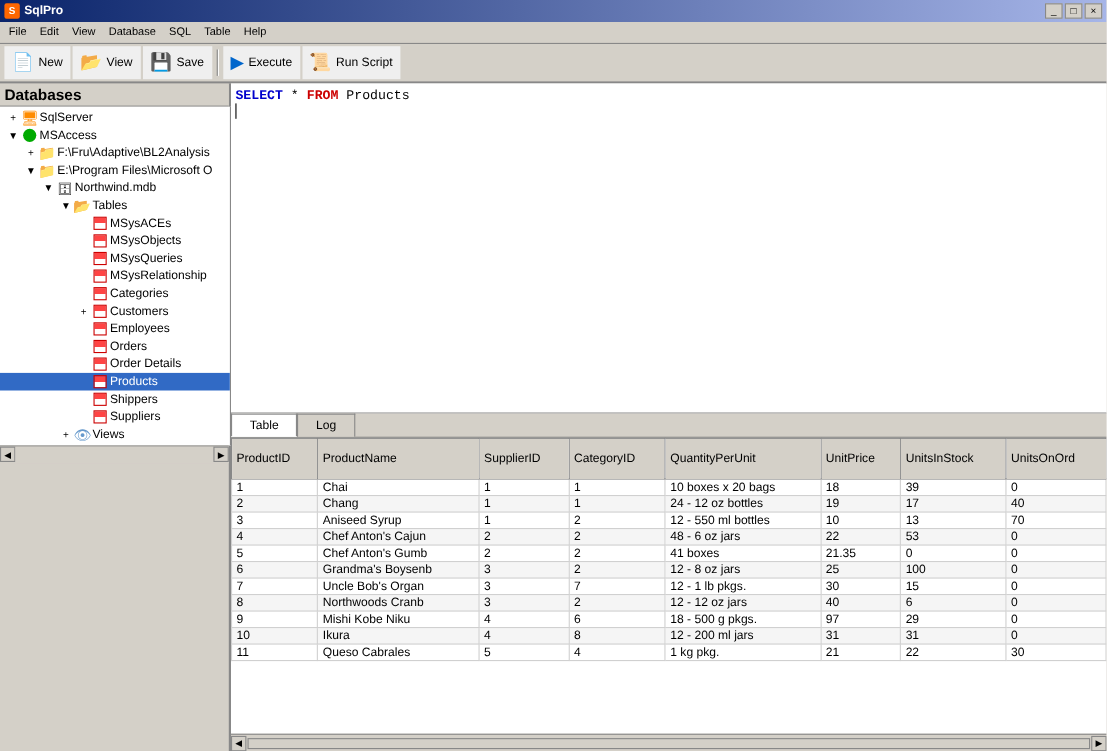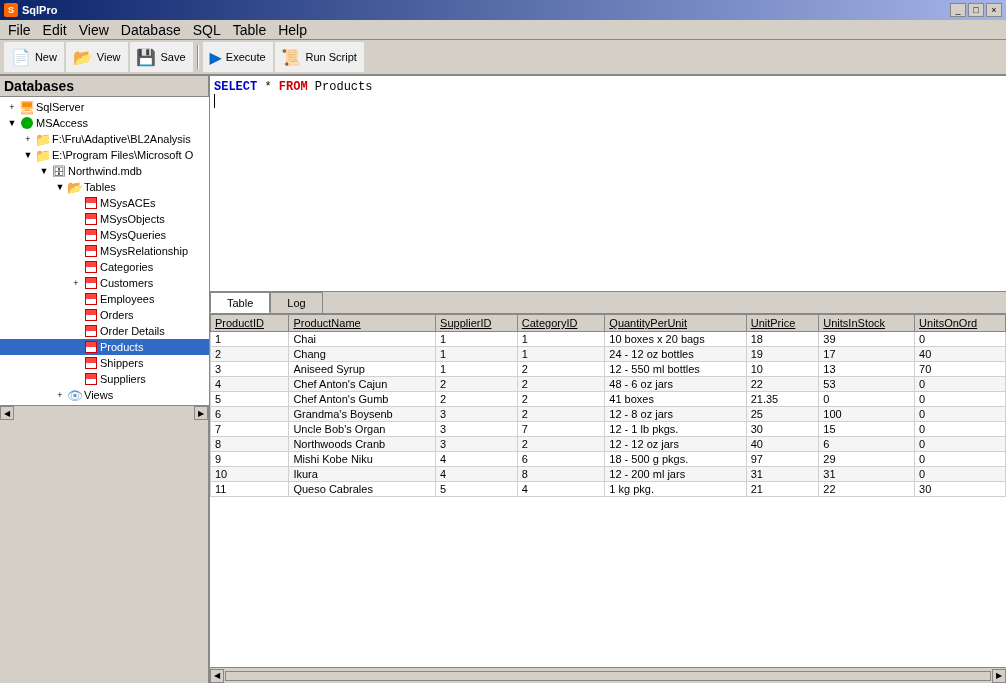--- a/index.html
+++ b/index.html
@@ -22,21 +22,21 @@
 
     
     .menu-bar {
       background: #d4d0c8;
       height: 20px;
       display: flex;
       align-items: center;
       border-bottom: 1px solid #888;
       padding: 0 2px;
     }
-    .menu-item { padding: 2px 6px; cursor: pointer; font-size: 14px; }
+    .menu-item { padding: 2px 6px; cursor: pointer; font-size: 10px; }
 
     
     .toolbar {
       background: #d4d0c8;
       height: 36px;
       display: flex;
       align-items: center;
       border-bottom: 2px solid #888;
       padding: 2px 4px;
       gap: 2px;
@@ -104,21 +104,21 @@
       display: flex;
       flex-direction: column;
       background: white;
     }
 
     
     .sql-editor {
       background: white;
       border-bottom: 1px solid #888;
       padding: 4px;
-      height: 216px;
+      height: 300px;
       font-family: 'Courier New', monospace;
       font-size: 12px;
       overflow: auto;
     }
     .sql-keyword { color: #0000cc; font-weight: bold; }
     .sql-keyword2 { color: #cc0000; font-weight: bold; }
 
     
     .results-area {
       flex: 1;
@@ -155,27 +155,26 @@
       overflow: auto;
     }
     .data-grid {
       width: 100%;
       border-collapse: collapse;
       font-size: 11px;
     }
     .data-grid th {
       background: #d4d0c8;
       border: 1px solid #888;
-      padding: 2px 4px;
+      padding: 12px 4px;
       text-align: left;
       font-weight: normal;
       white-space: nowrap;
       position: sticky;
       top: 0;
-      text-decoration: underline;
     }
     .data-grid td {
       border: 1px solid #d0d0d0;
       padding: 1px 4px;
       white-space: nowrap;
       max-width: 120px;
       overflow: hidden;
       text-overflow: ellipsis;
     }
     .data-grid tr:nth-child(even) td { background: #f5f5f5; }

